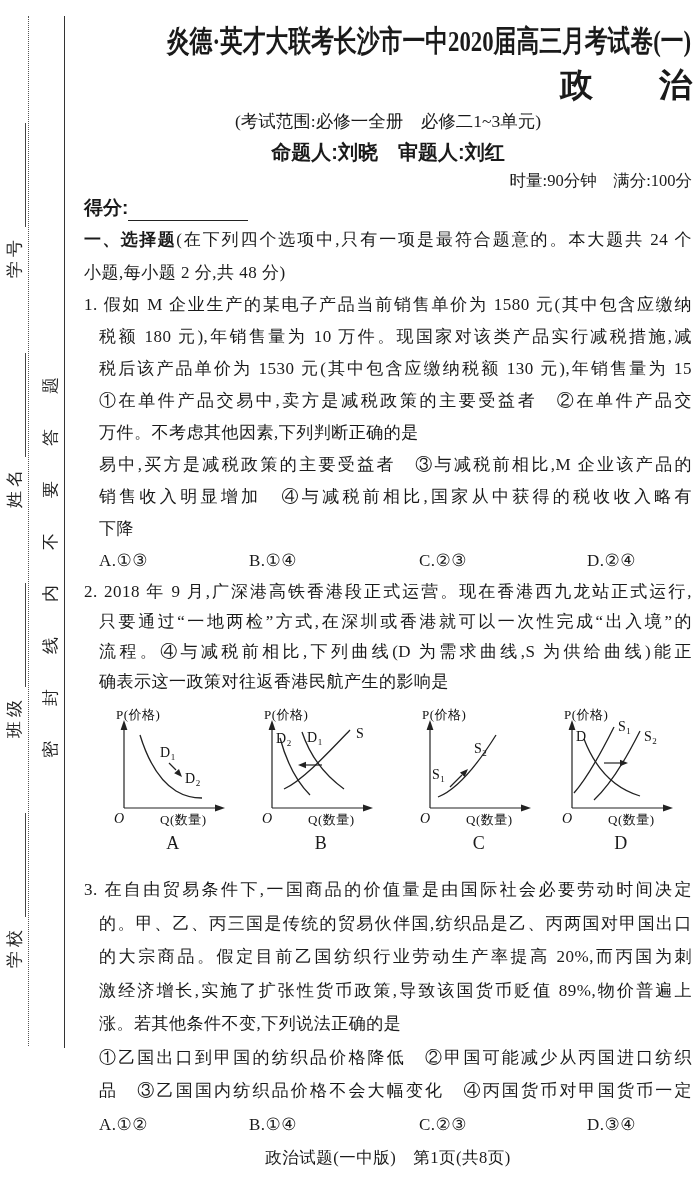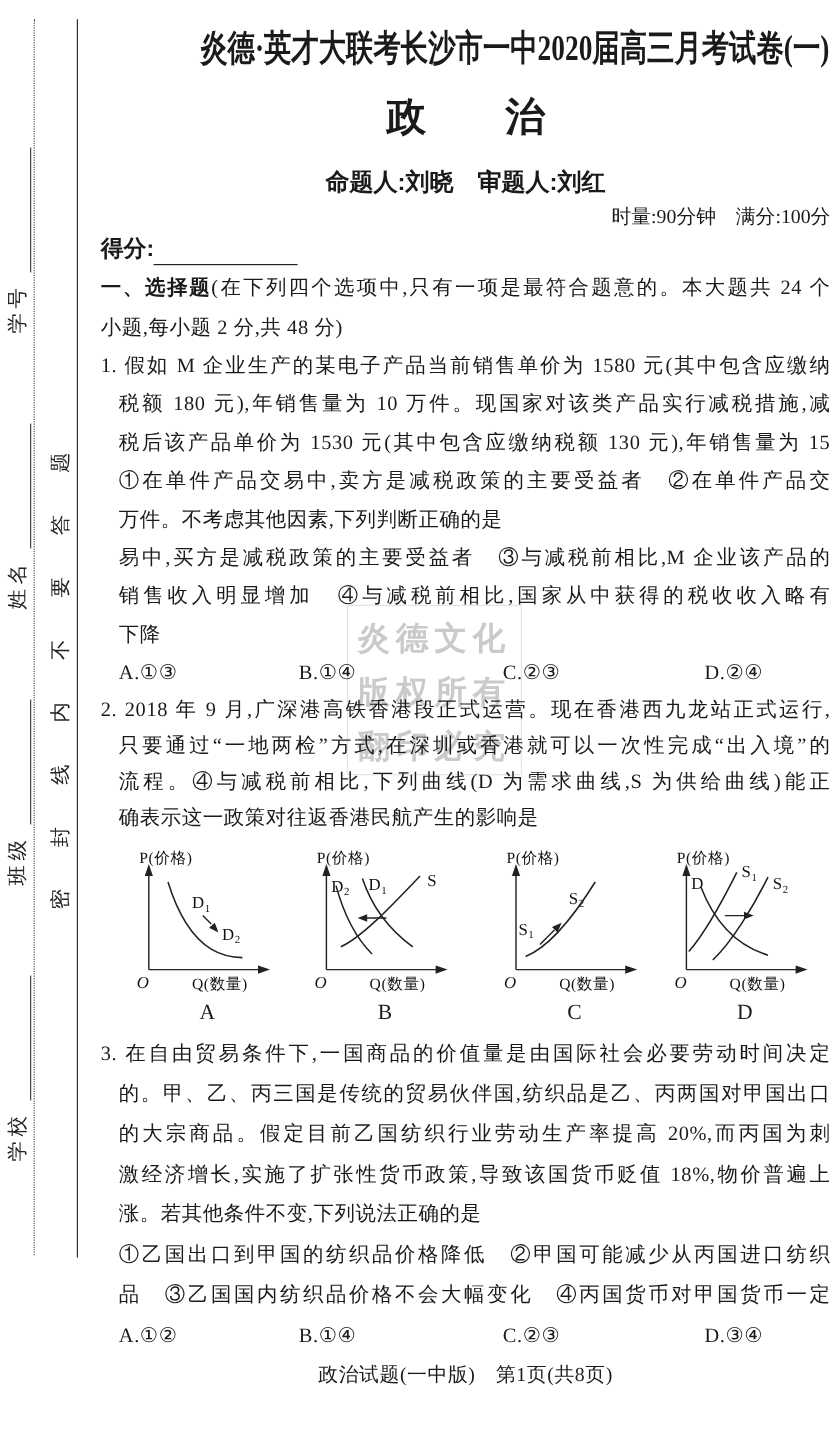--- a/index.html
+++ b/index.html
@@ -25,21 +25,21 @@
 
   
   .watermark{position:absolute;left:289px;top:504px;width:146px;height:142px;z-index:1;
     border:1px solid #e4e4e4;border-radius:2px;text-align:center;padding-top:5px;box-sizing:border-box;}
   .wm-line{font-size:27px;font-weight:bold;color:#cacaca;letter-spacing:5px;line-height:45px;white-space:nowrap;}
 
   
   .content{position:absolute;left:84px;top:0;width:608px;height:1203px;z-index:2;}
   .exam-title{position:absolute;top:22px;left:0;width:608px;text-align:center;font-size:30px;font-weight:bold;line-height:38px;white-space:nowrap;}
   .title-inner{display:inline-block;transform:scaleX(0.76);transform-origin:center;}
-  .subject{position:absolute;top:76px;left:0;width:608px;text-align:center;font-size:33px;font-weight:bold;
+  .subject{position:absolute;top:64px;left:0;width:608px;text-align:right;font-size:33px;font-weight:bold;
     font-family:"Liberation Sans","DejaVu Sans",sans-serif;line-height:42px;}
   .scope{position:absolute;top:108px;left:0;width:608px;text-align:center;font-size:17.5px;line-height:26px;}
   .authors{position:absolute;top:138px;left:0;width:608px;text-align:center;font-size:20px;font-weight:bold;
     font-family:Liberation Sans, sans-serif;line-height:28px;}
   .duration{position:absolute;top:169px;left:0;width:608px;text-align:right;font-size:16.5px;line-height:24px;}
   .score-row{position:absolute;top:193px;left:0;width:608px;display:flex;justify-content:flex-start;align-items:flex-end;height:28px;}
   .score-label{font-size:19px;font-weight:bold;font-family:"Liberation Sans","DejaVu Sans",sans-serif;line-height:26px;}
   .score-line{display:inline-block;width:120px;height:24px;border-bottom:1.5px solid #222;}
 
   .body{position:absolute;top:224px;left:0;width:608px;font-size:17px;letter-spacing:0.5px;}
@@ -91,30 +91,26 @@
       <span class="m-blank"></span>
     </span>
     <span class="m-group">
       <span class="m-label">学号</span>
       <span class="m-blank"></span>
     </span>
   </div>
 
   <div class="margin-seal">密封线内不要答题</div>
 
-  <div class="watermark">
-    <div class="wm-line">炎德文化</div>
-    <div class="wm-line">版权所有</div>
-    <div class="wm-line">翻印必究</div>
-  </div>
 
   <div class="content">
 
     <div class="exam-title"><span class="title-inner">炎德·英才大联考长沙市一中2020届高三月考试卷(一)</span></div>
     <div class="subject">政　　治</div>
+    <div class="scope">(考试范围:必修一全册　必修二1~3单元)</div>
     <div class="authors">命题人:刘晓　审题人:刘红</div>
     <div class="duration">时量:90分钟　满分:100分</div>
 
     <div class="score-row">
       <span class="score-label">得分:</span>
       <span class="score-line"></span>
     </div>
 
     <div class="body">
 
@@ -220,25 +216,25 @@
             <text class="clabel" x="72" y="26"><tspan>S</tspan><tspan class="sub" dy="3">1</tspan></text>
             <text class="clabel" x="98" y="36"><tspan>S</tspan><tspan class="sub" dy="3">2</tspan></text>
             <line class="ax" x1="58" y1="58" x2="76" y2="58"></line>
             <polygon class="ah" points="82,58 74,54.8 74,61.2"></polygon>
           </svg>
           <div class="g-letter">D</div>
         </div>
 
       </div>
 
-      <div style="margin-top:6px;">
+      <div style="margin-top:18px;">
         <div class="row q3-row fill">3. 在自由贸易条件下,一国商品的价值量是由国际社会必要劳动时间决定</div>
         <div class="row q3-row ind fill">的。甲、乙、丙三国是传统的贸易伙伴国,纺织品是乙、丙两国对甲国出口</div>
         <div class="row q3-row ind fill">的大宗商品。假定目前乙国纺织行业劳动生产率提高 20%,而丙国为刺</div>
-        <div class="row q3-row ind fill">激经济增长,实施了扩张性货币政策,导致该国货币贬值 18%,物价普遍上</div>
+        <div class="row q3-row ind fill">激经济增长,实施了扩张性货币政策,导致该国货币贬值 89%,物价普遍上</div>
         <div class="row q3-row ind">涨。若其他条件不变,下列说法正确的是</div>
         <div class="row q3-row ind fill">①乙国出口到甲国的纺织品价格降低　②甲国可能减少从丙国进口纺织</div>
         <div class="row q3-row ind fill">品　③乙国国内纺织品价格不会大幅变化　④丙国货币对甲国货币一定</div>
         <div class="row q3-row options-row">
           <span class="opt opt-a">A.①②</span>
           <span class="opt opt-b">B.①④</span>
           <span class="opt opt-c">C.②③</span>
           <span class="opt">D.③④</span>
         </div>
       </div>

